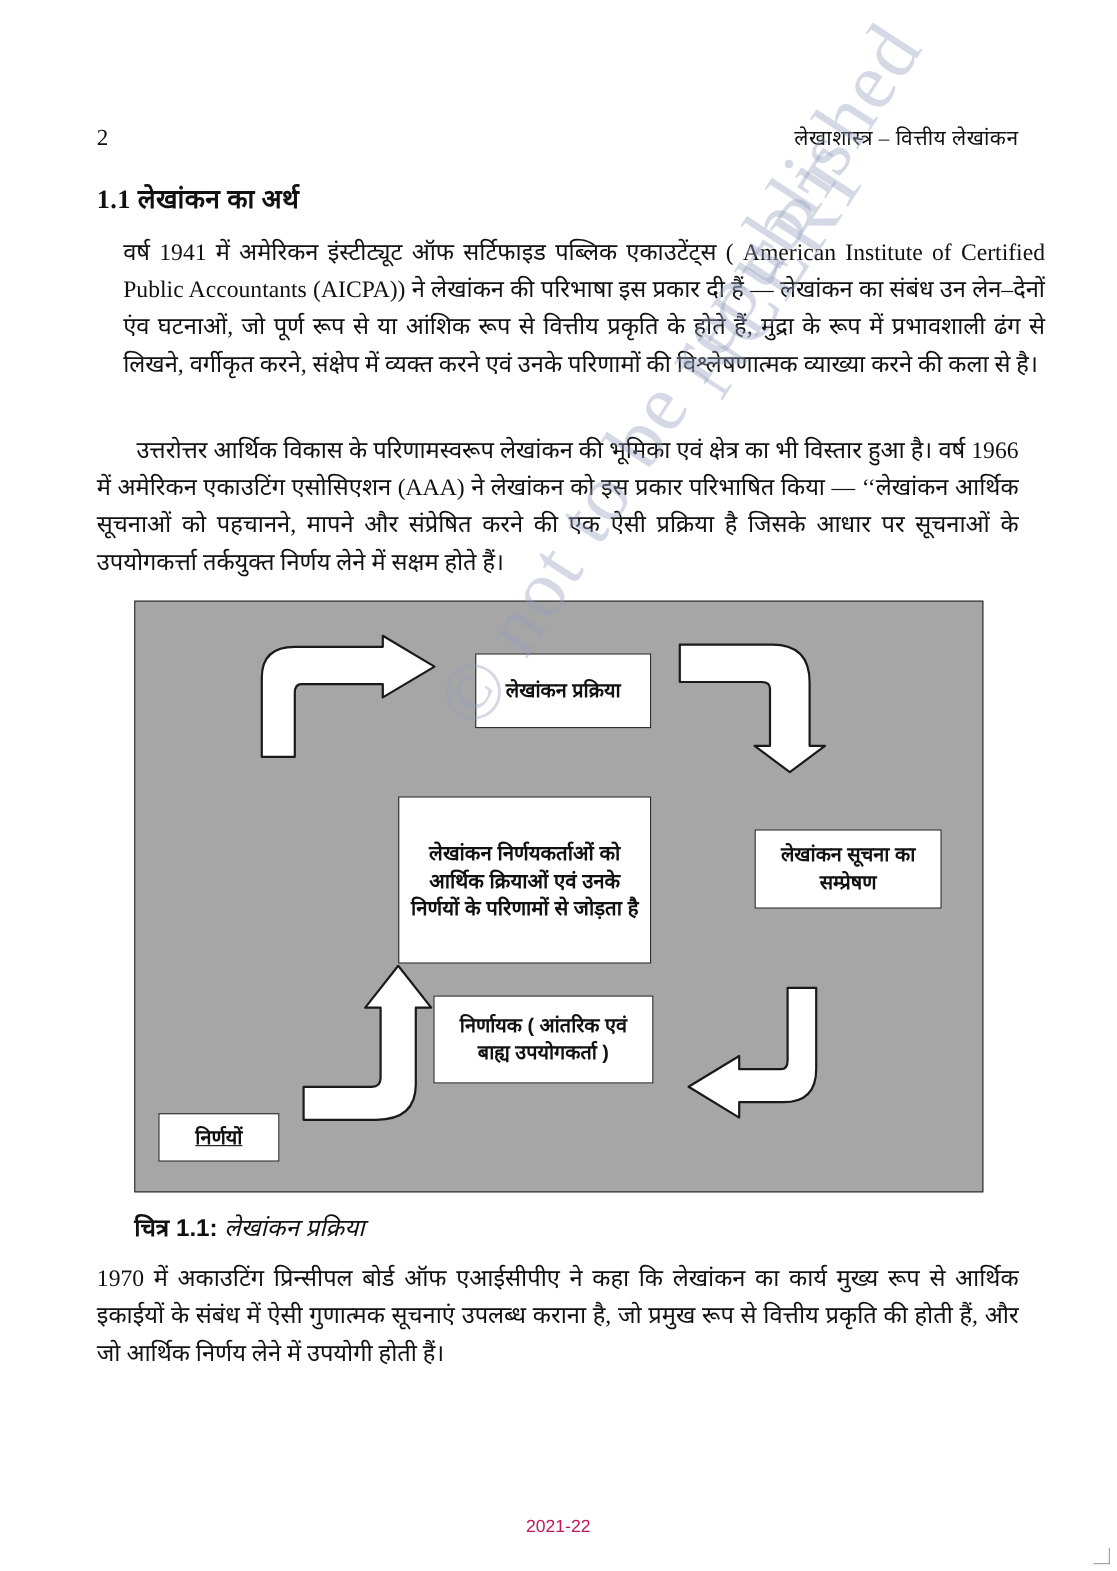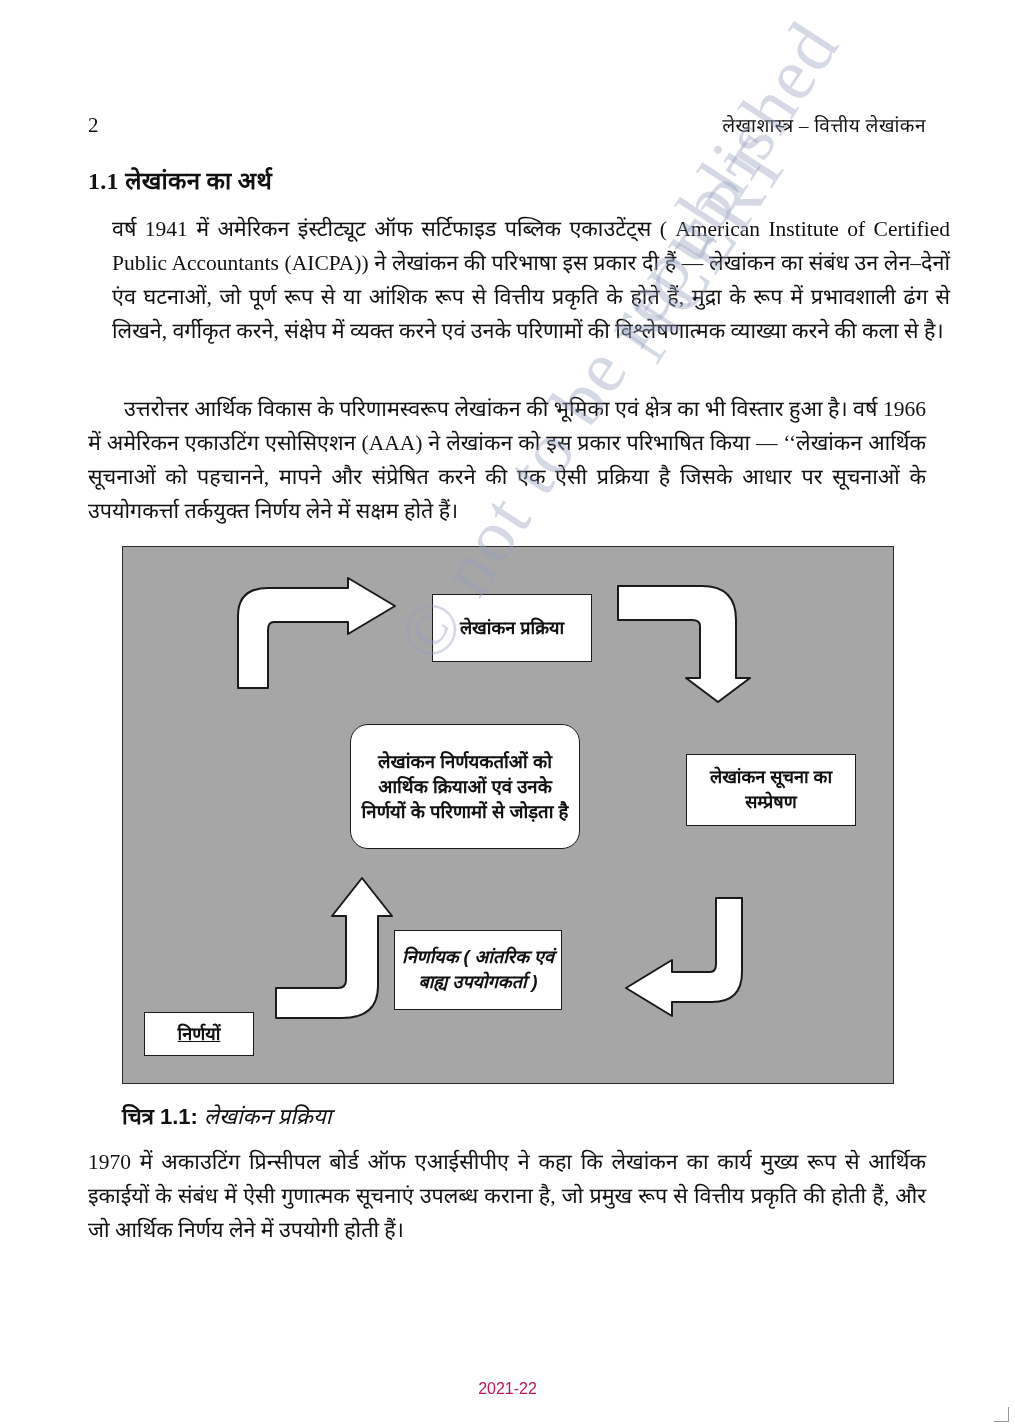--- a/index.html
+++ b/index.html
@@ -107,24 +107,24 @@
     text-align: center;
     font-family: "Liberation Sans", sans-serif;
     font-weight: bold;
     font-size: 18px;
     line-height: 25px;
     z-index: 3;
     padding: 4px 6px;
     box-sizing: border-box;
   }
   .node-process { left: 310px; top: 48px; width: 160px; height: 68px; }
-  .node-center  { left: 228px; top: 178px; width: 230px; height: 125px; font-size: 18.5px; border-radius: 18px; }
+  .node-center  { left: 240px; top: 178px; width: 230px; height: 152px; font-size: 18.5px; }
   .node-events  { left: 38px;  top: 212px; width: 146px; height: 58px; }
   .node-comm    { left: 564px; top: 208px; width: 170px; height: 72px; }
-  .node-decider { left: 272px; top: 384px; width: 168px; height: 80px; font-style: italic; }
+  .node-decider { left: 272px; top: 359px; width: 200px; height: 80px; }
   .node-decisions { left: 22px; top: 466px; width: 110px; height: 44px; text-decoration: underline; }
 
   .arrow { position: absolute; z-index: 2; }
   .ar-tl { left: 108px; top: 30px; }
   .ar-tr { left: 492px; top: 28px; }
   .ar-br { left: 500px; top: 348px; }
   .ar-bl { left: 100px; top: 330px; }
 
   .figure-caption {
     position: absolute;

